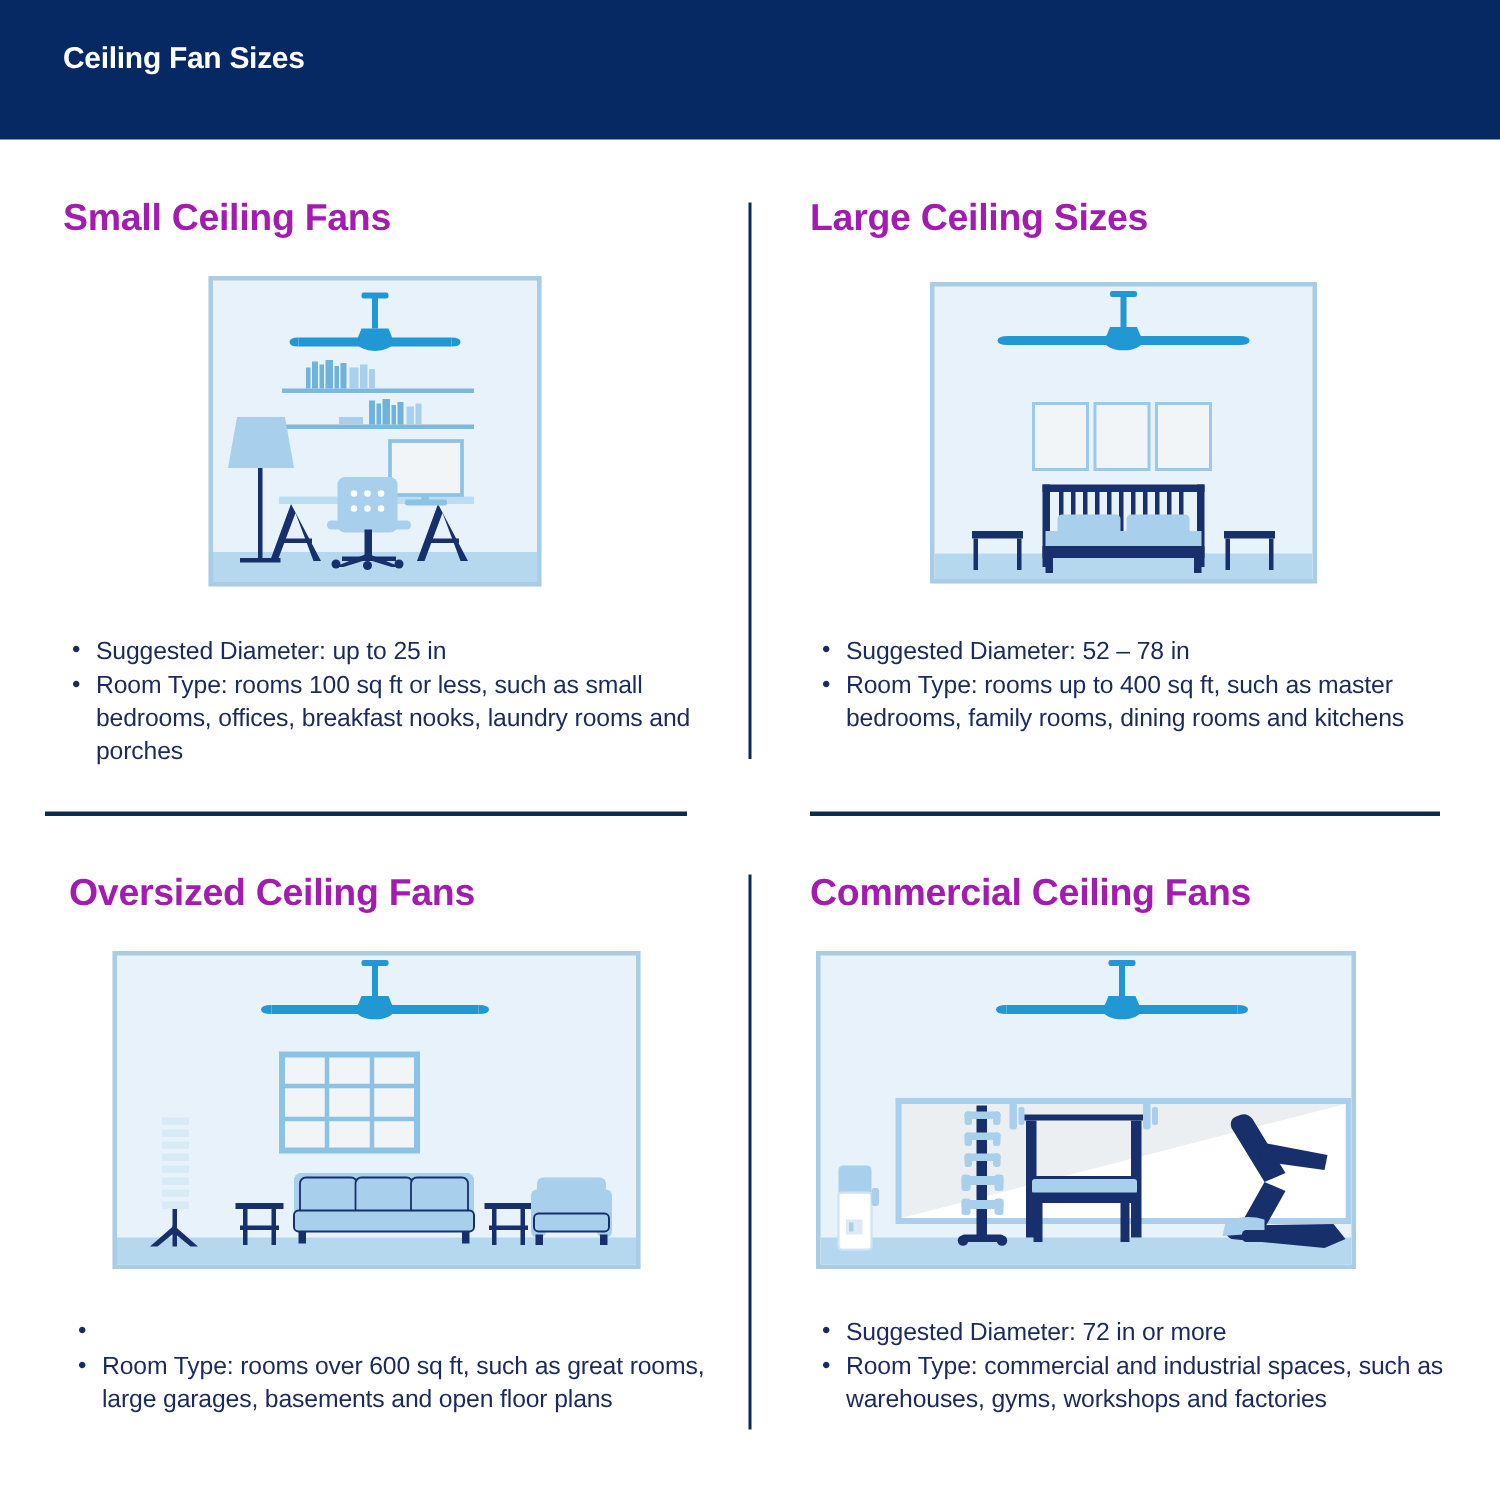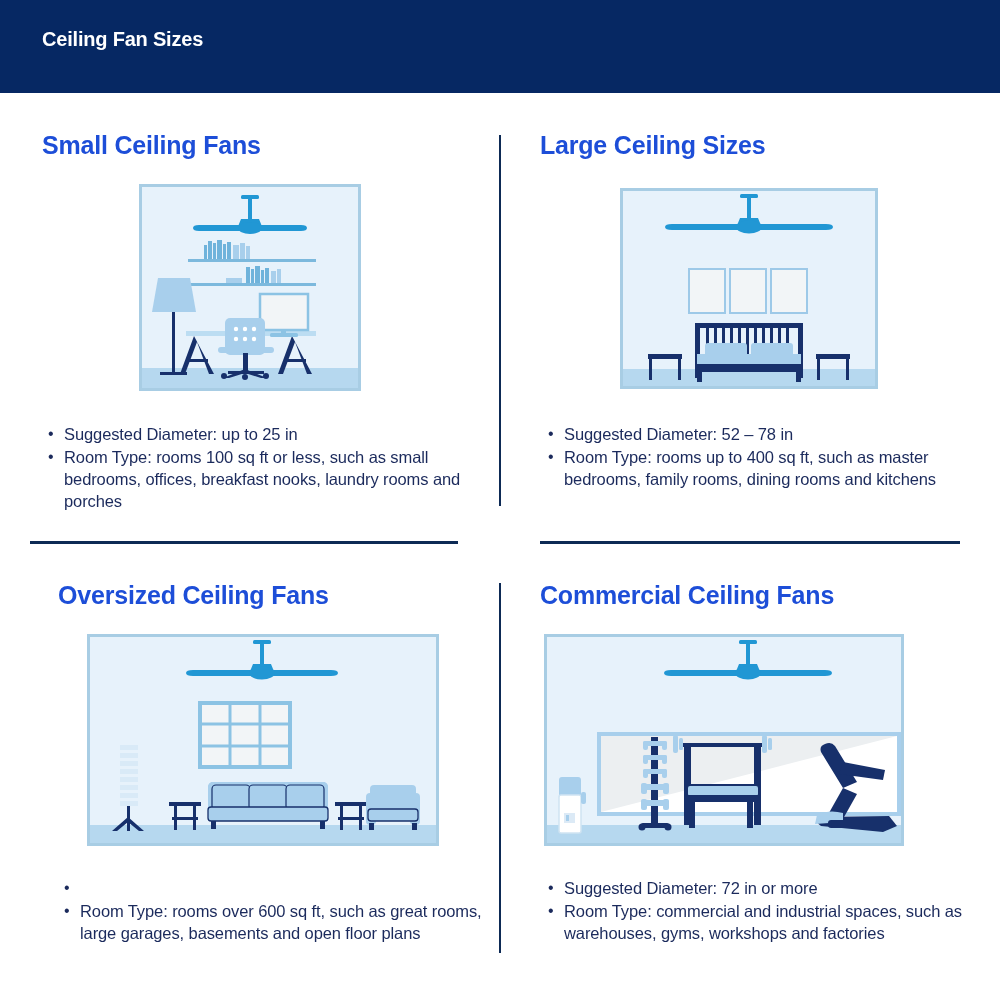--- a/index.html
+++ b/index.html
@@ -19,26 +19,26 @@
   #header-title {
     position:absolute; left:42px; top:28px;
     font-size:20px; font-weight:bold; color:#ffffff;
     letter-spacing:-0.2px;
   }
 
   
   .quadrant { position:absolute; }
   #q-tl { left:0;   top:93px;  width:500px; height:450px; }
   #q-tr { left:500px; top:93px; width:500px; height:450px; }
-  #q-bl { left:16px;   top:543px; width:444px; height:457px; }
+  #q-bl { left:4px;   top:543px; width:444px; height:457px; }
   #q-br { left:500px; top:543px; width:500px; height:457px; }
 
   .q-heading {
     position:absolute;
-    font-size:25px; font-weight:bold; color:#1d4ed8;
+    font-size:25px; font-weight:bold; color:#a21caf;
     letter-spacing:-0.2px; white-space:nowrap;
   }
   #q-tl .q-heading, #q-bl .q-heading { left:42px; }
   #q-tr .q-heading, #q-br .q-heading { left:40px; }
   #q-tl .q-heading { top:38px; }
   #q-tr .q-heading { top:38px; }
   #q-bl .q-heading { top:38px; }
   #q-br .q-heading { top:38px; }
 
   

